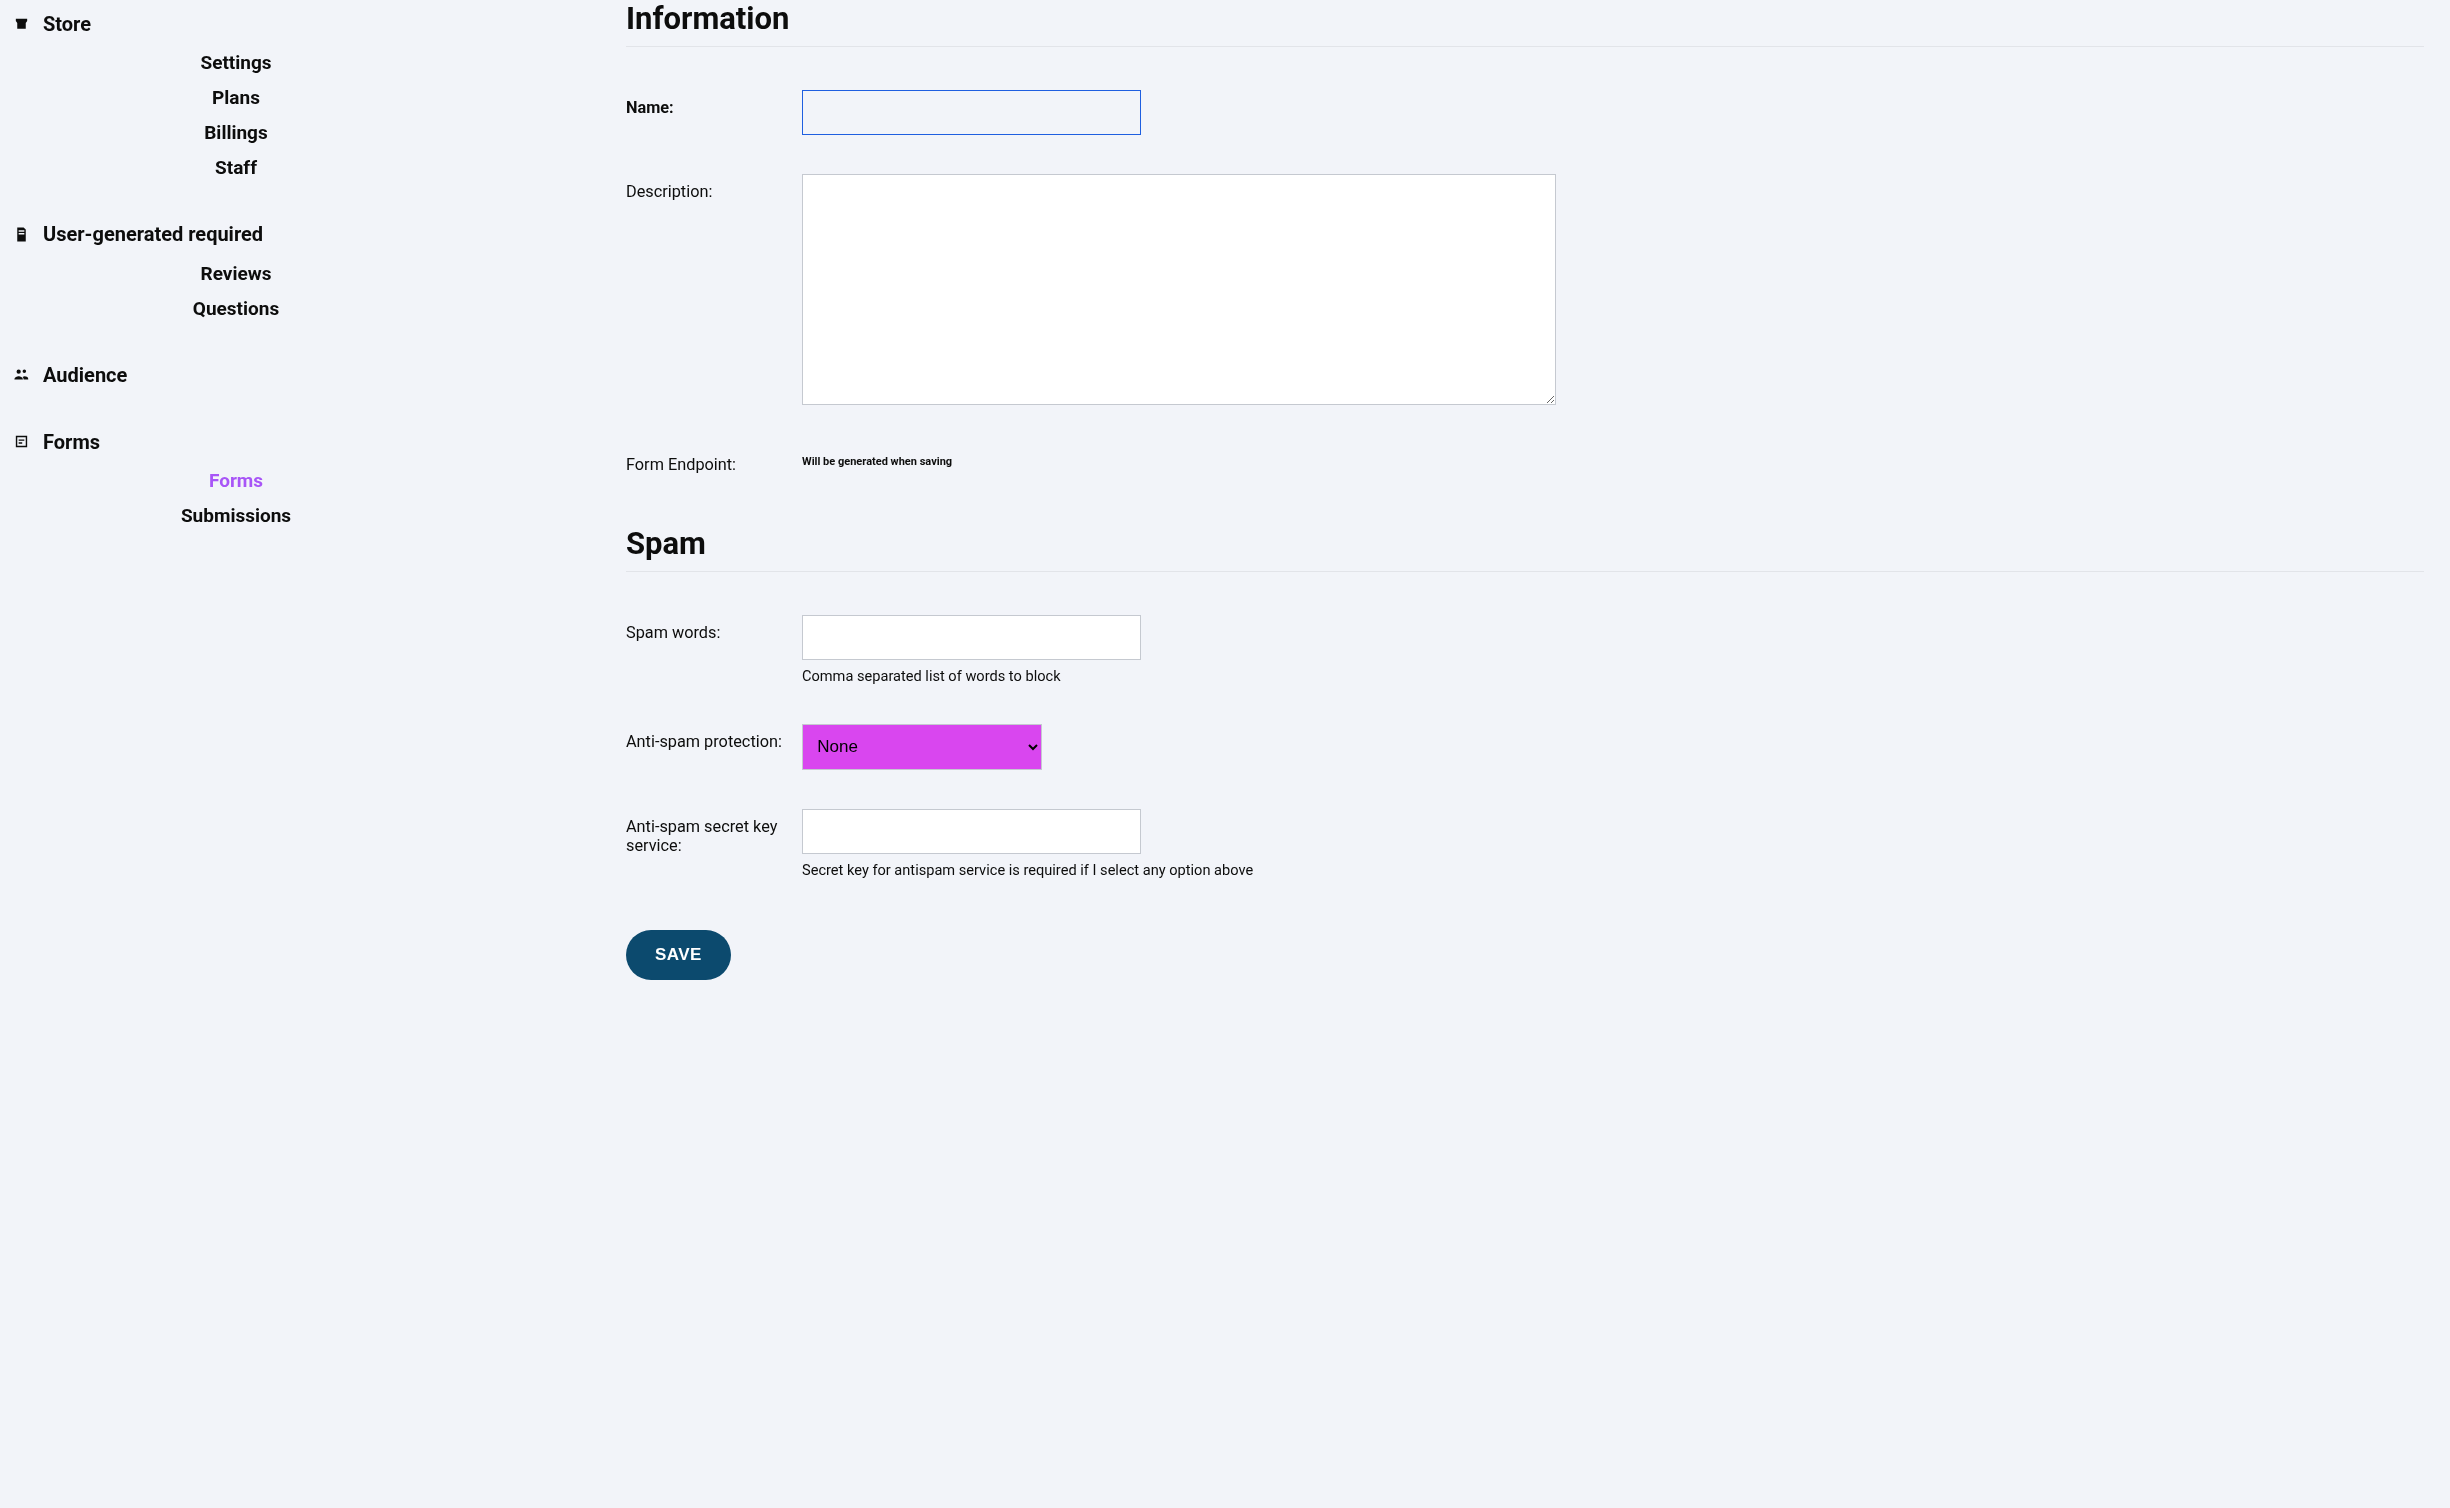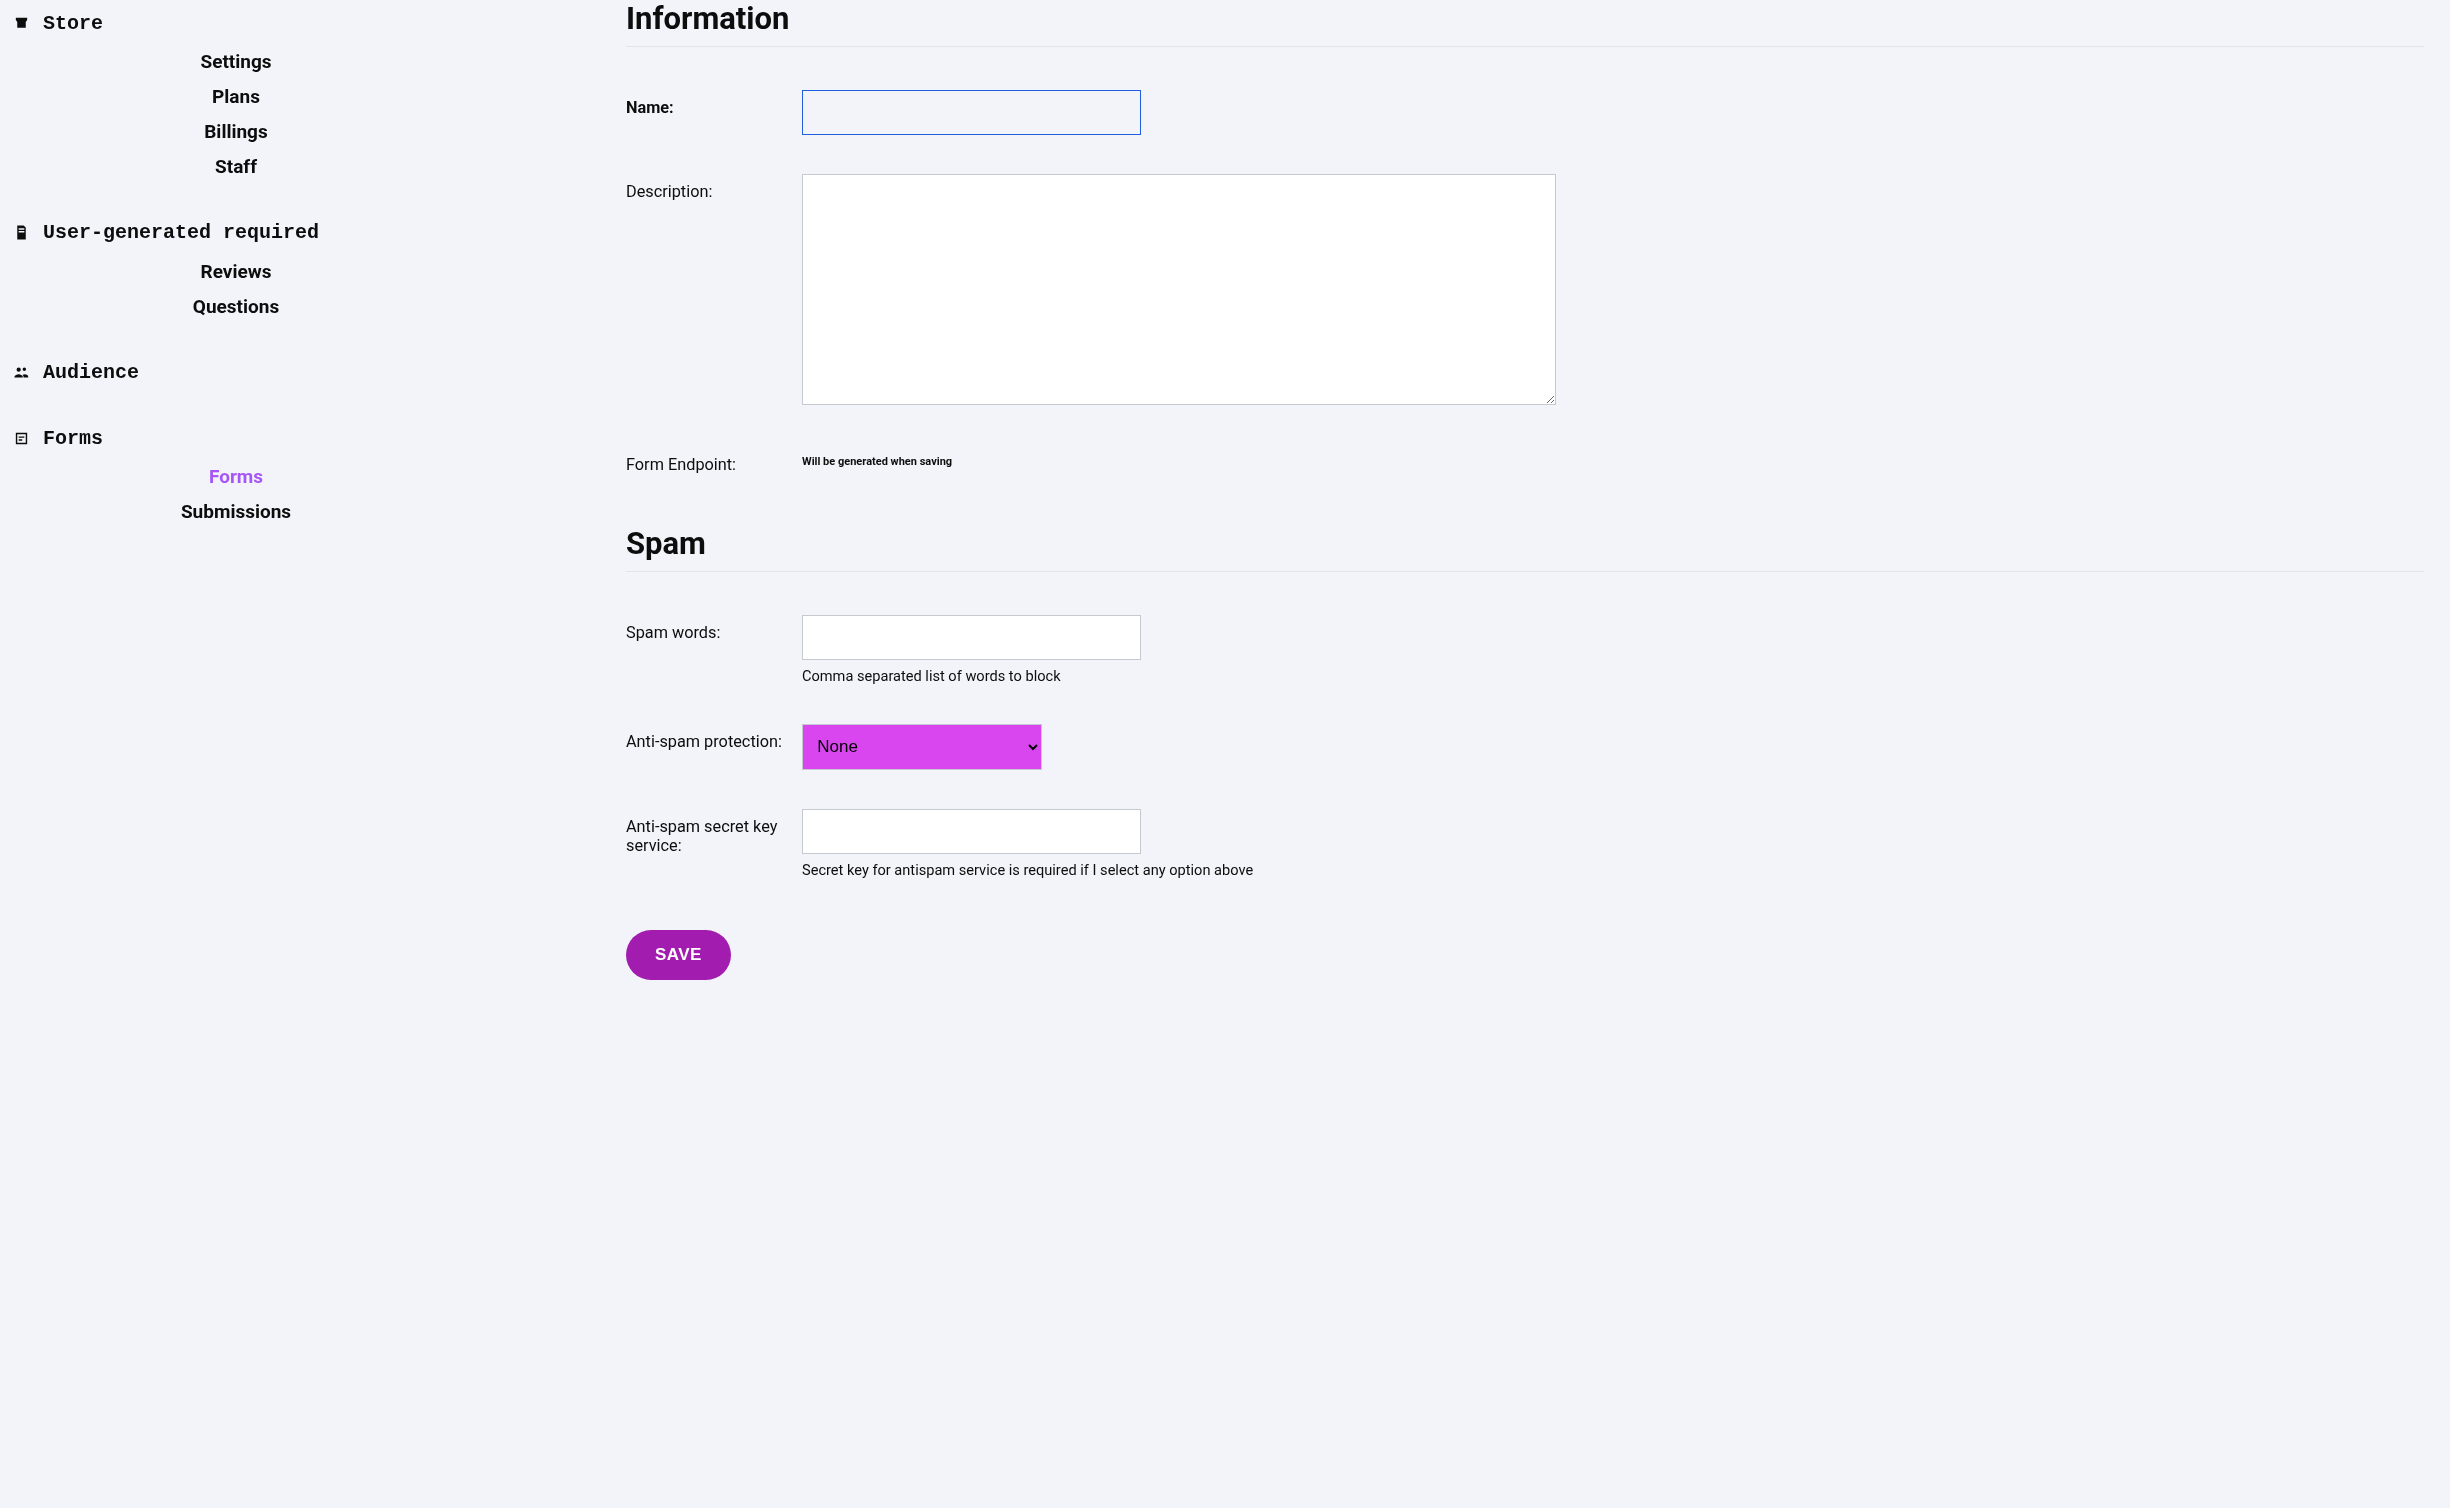--- a/index.html
+++ b/index.html
@@ -20,21 +20,20 @@
   }
   .side-group { margin-bottom: 43px; }
   .side-group-header {
     display: flex;
     align-items: center;
     gap: 12px;
     font-weight: 700;
     font-size: 20px;
     margin-bottom: 15.4px;
     cursor: default;
-    font-family: Liberation Mono, monospace;
   }
   .side-group-header .icon {
     width: 19px;
     display: inline-flex;
     align-items: center;
     justify-content: center;
     flex-shrink: 0;
   }
   .side-group-header .icon svg { width: 17px; height: 17px; fill: #0d0d0d; }
   .side-items { padding-left: 31px; display: flex; flex-direction: column; gap: 12px; }
@@ -109,21 +108,21 @@
   .field-select {
     width: 240px;
     height: 46px;
     border: 0.9px solid #c5c9d0;
     background: #d946ef;
     padding: 6.9px 10.3px;
     font-size: 17px;
     outline: none;
   }
   .save-btn {
-    background: #a21caf;
+    background: #0c4a6e;
     color: #fff;
     font-size: 17px;
     font-weight: 700;
     letter-spacing: 0.4px;
     border: none;
     border-radius: 856px;
     padding: 15.4px 29px;
     cursor: pointer;
   }
 </style>

